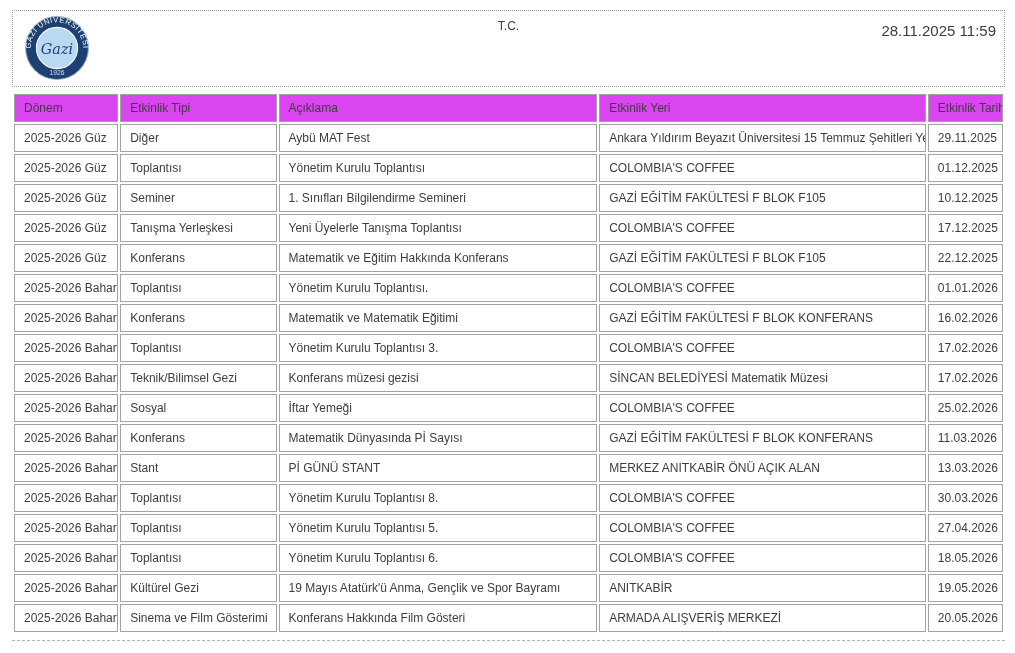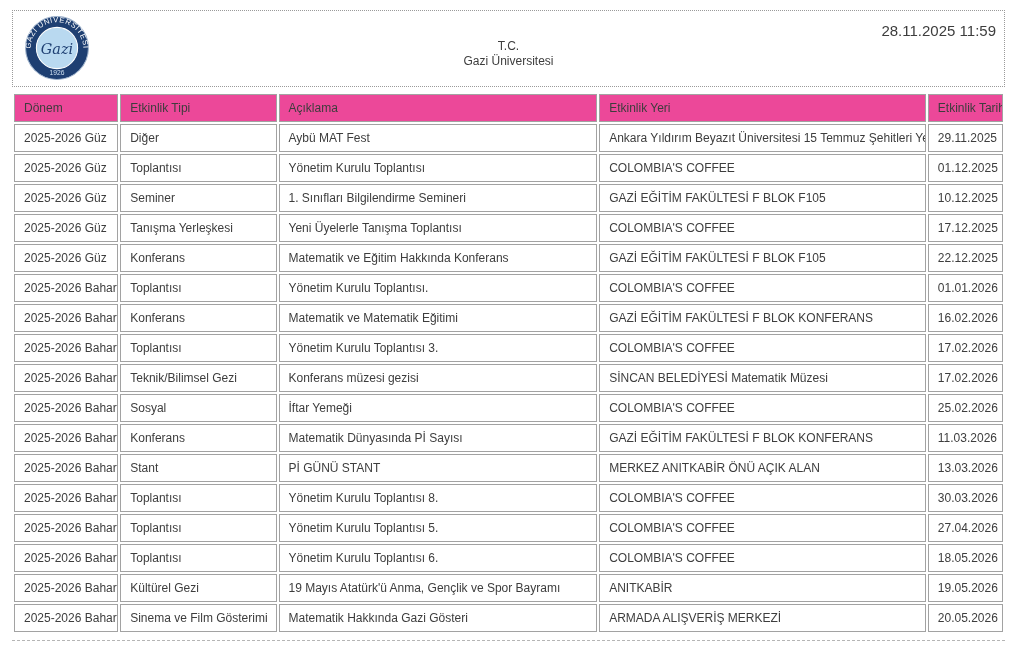--- a/index.html
+++ b/index.html
@@ -12,35 +12,35 @@
   .header-box {
     position: absolute; left: 12px; top: 10px; width: 991px; height: 75px;
     border: 1px dotted #9a9a9a; background: #ffffff;
   }
   .logo-wrap { position: absolute; left: 11px; top: 4px; width: 66px; height: 66px; }
   .print-date {
     position: absolute; right: 8px; top: 11px; font-size: 15px; color: #3d3d3d;
     white-space: nowrap;
   }
   .center-titles {
-    position: absolute; left: 0; top: 28px; width: 100%; text-align: center;
+    position: absolute; left: 0; top: 8px; width: 100%; text-align: center;
     line-height: 15px;
   }
   .center-titles .org-title { margin-top: 13px; }
   .report-table {
     position: absolute; left: 12px; top: 92px; width: 993px;
     border-collapse: separate; border-spacing: 2px; table-layout: fixed;
     background: #ffffff;
   }
   .report-table th, .report-table td {
     border: 1px solid #a2a2a2; height: 26px; padding: 0 9px;
     text-align: left; vertical-align: middle; font-weight: normal;
     white-space: nowrap; overflow: hidden; font-size: 12px; color: #3d3d3d;
   }
-  .report-table th { background: #ec4899; }
+  .report-table th { background: #d946ef; }
   .report-table td { background: #ffffff; }
   .bottom-divider {
     position: absolute; left: 12px; top: 640px; width: 993px; height: 0;
     border-top: 1px dashed #b5b5b5;
   }
 </style>
 </head>
 <body>
 
 <div class="header-box">
@@ -54,21 +54,20 @@
       </text>
       <text x="32" y="37.5" text-anchor="middle" font-size="14" font-style="italic" font-family="DejaVu Serif, serif" fill="#1e3f72">Gazi</text>
       <text x="32" y="58" text-anchor="middle" font-size="6.5" font-family="Liberation Sans, DejaVu Sans, sans-serif" fill="#cfe0f0">1926</text>
     </svg>
   </div>
 
   <div class="print-date">28.11.2025 11:59</div>
 
   <div class="center-titles">
     <div>T.C.</div>
-    <div>Gazi Üniversitesi</div>
   </div>
 </div>
 
 <table class="report-table">
   <colgroup>
     <col style="width:104px">
       <col style="width:156px">
       <col style="width:318px">
     <col style="width:326px">
       <col style="width:75px">
@@ -191,20 +190,20 @@
       <tr>
         <td>2025-2026 Bahar</td>
         <td>Kültürel Gezi</td>
         <td>19 Mayıs Atatürk'ü Anma, Gençlik ve Spor Bayramı</td>
         <td>ANITKABİR</td>
         <td>19.05.2026</td>
       </tr>
       <tr>
         <td>2025-2026 Bahar</td>
         <td>Sinema ve Film Gösterimi</td>
-        <td>Matematik Hakkında Gazi Gösteri</td>
+        <td>Konferans Hakkında Film Gösteri</td>
         <td>ARMADA ALIŞVERİŞ MERKEZİ</td>
         <td>20.05.2026</td>
       </tr>
     </tbody>
 </table>
 
 <div class="bottom-divider"></div>
 
 </body></html>

